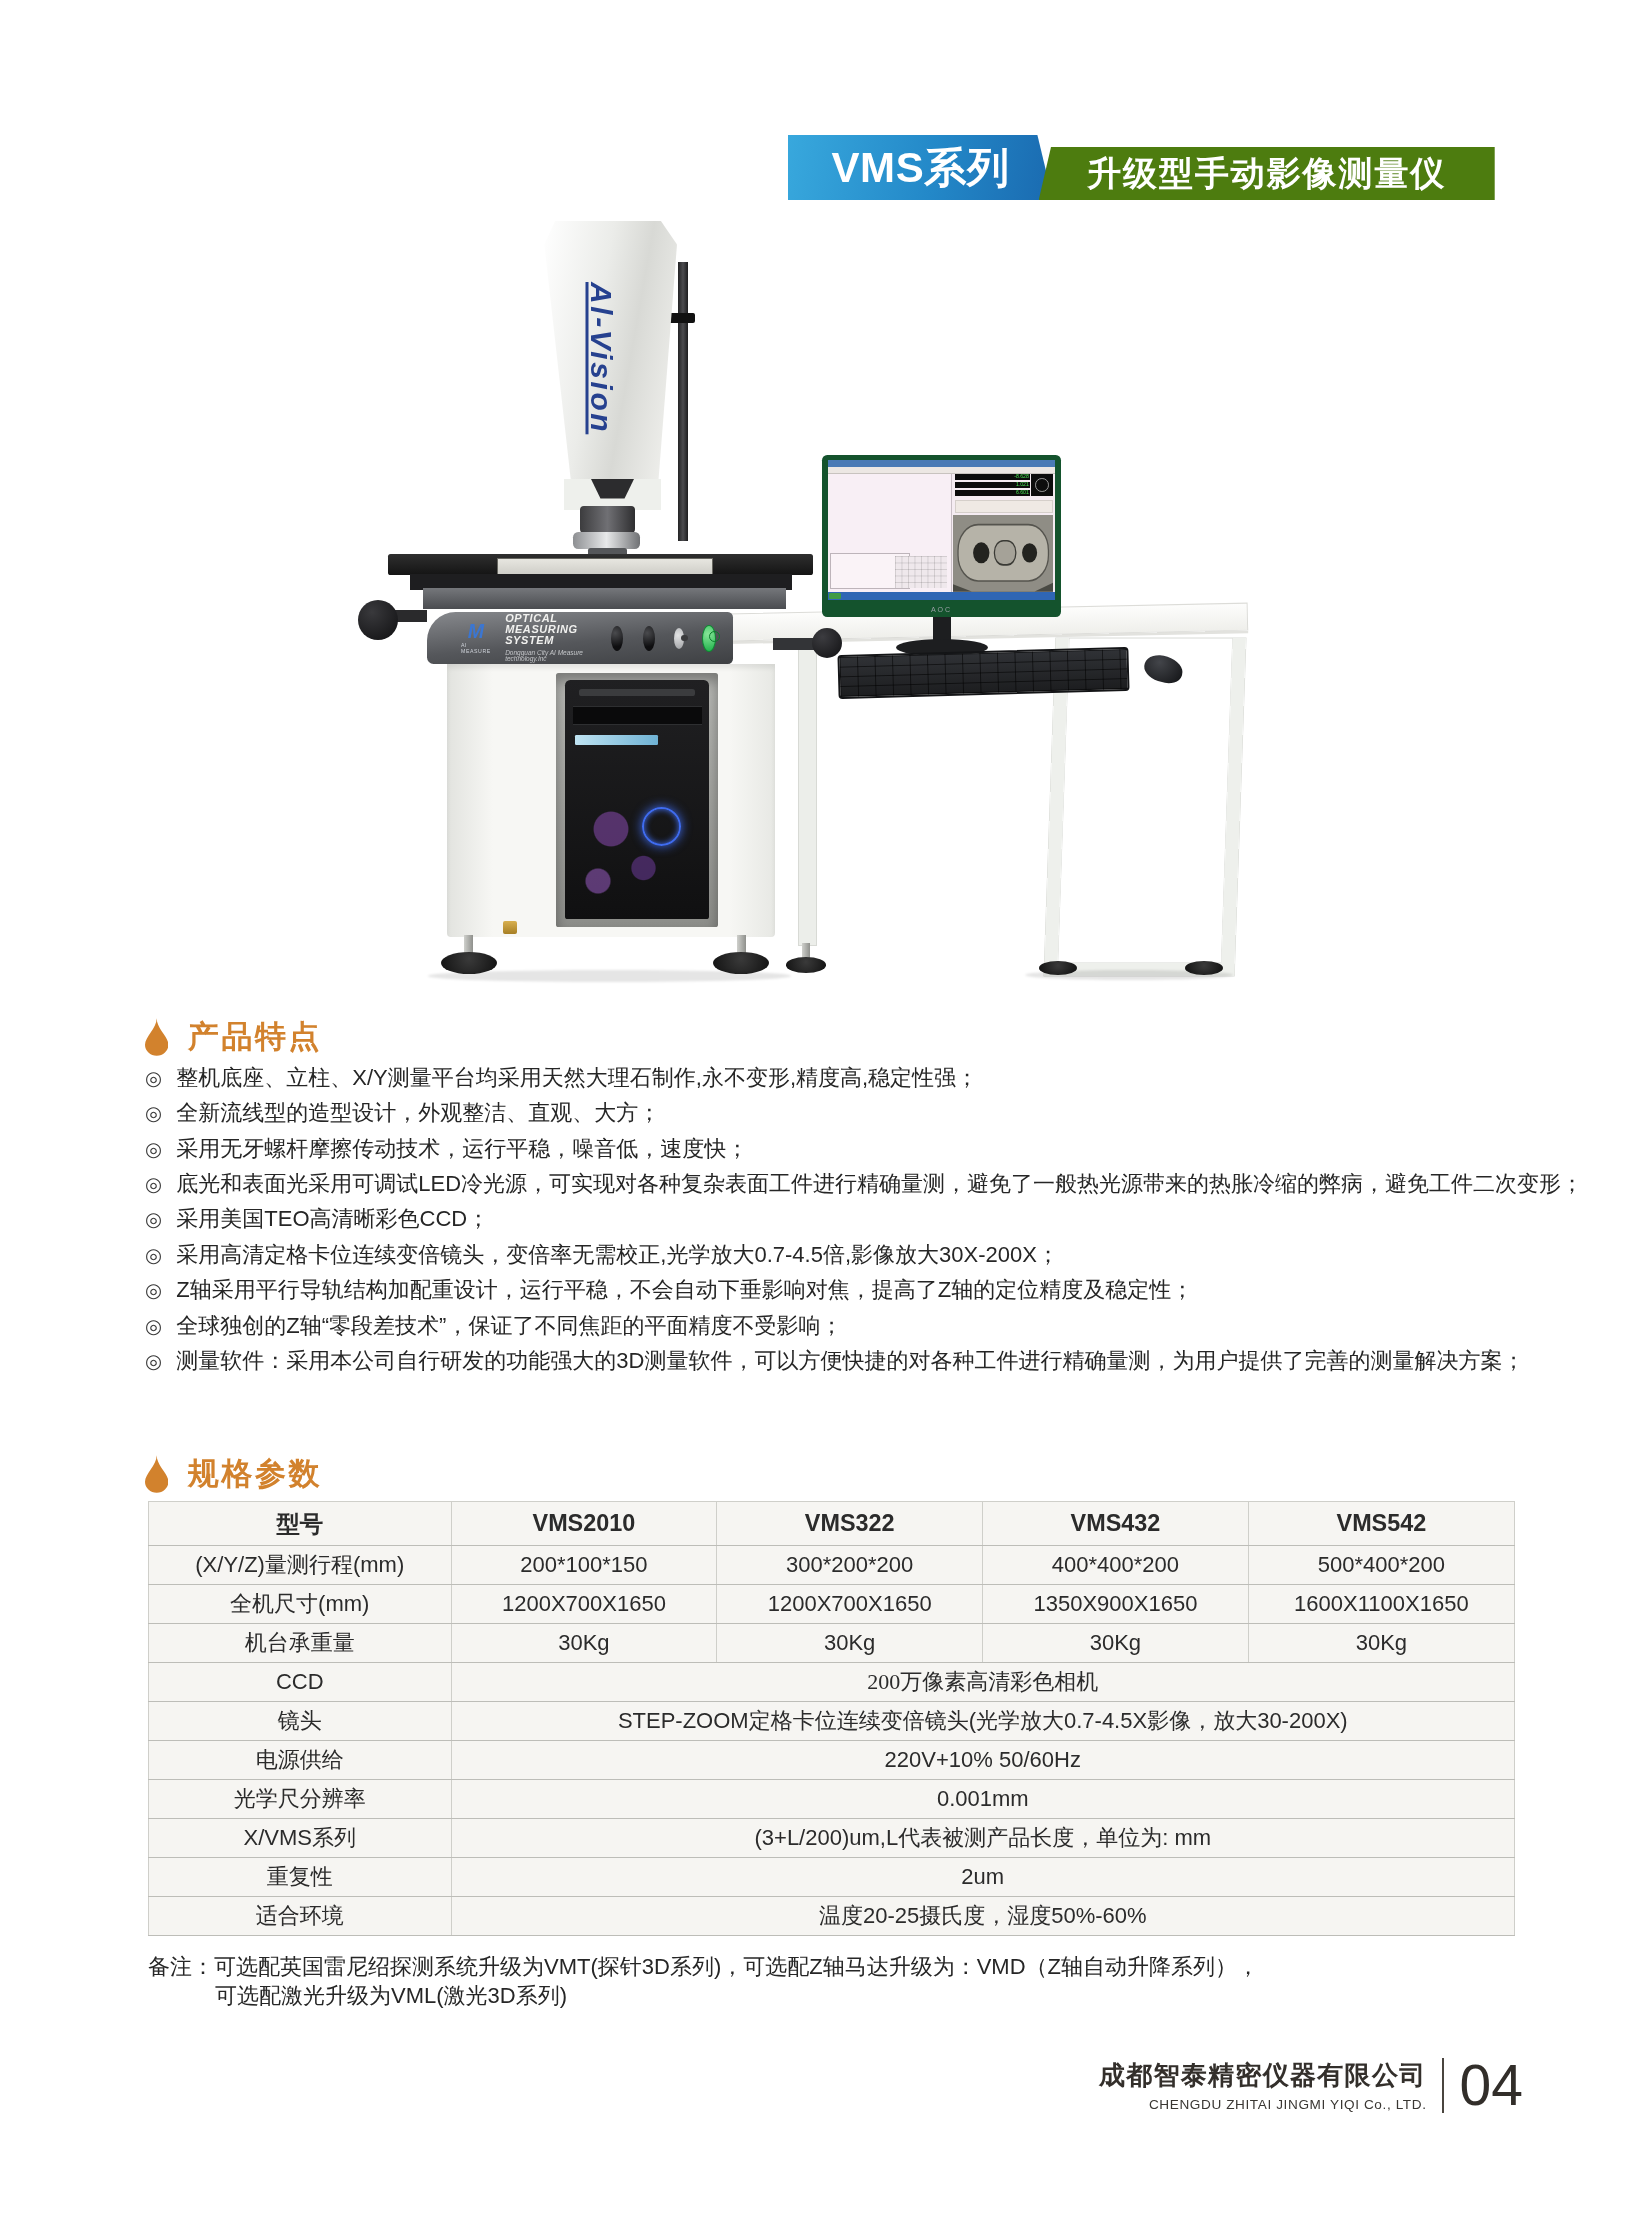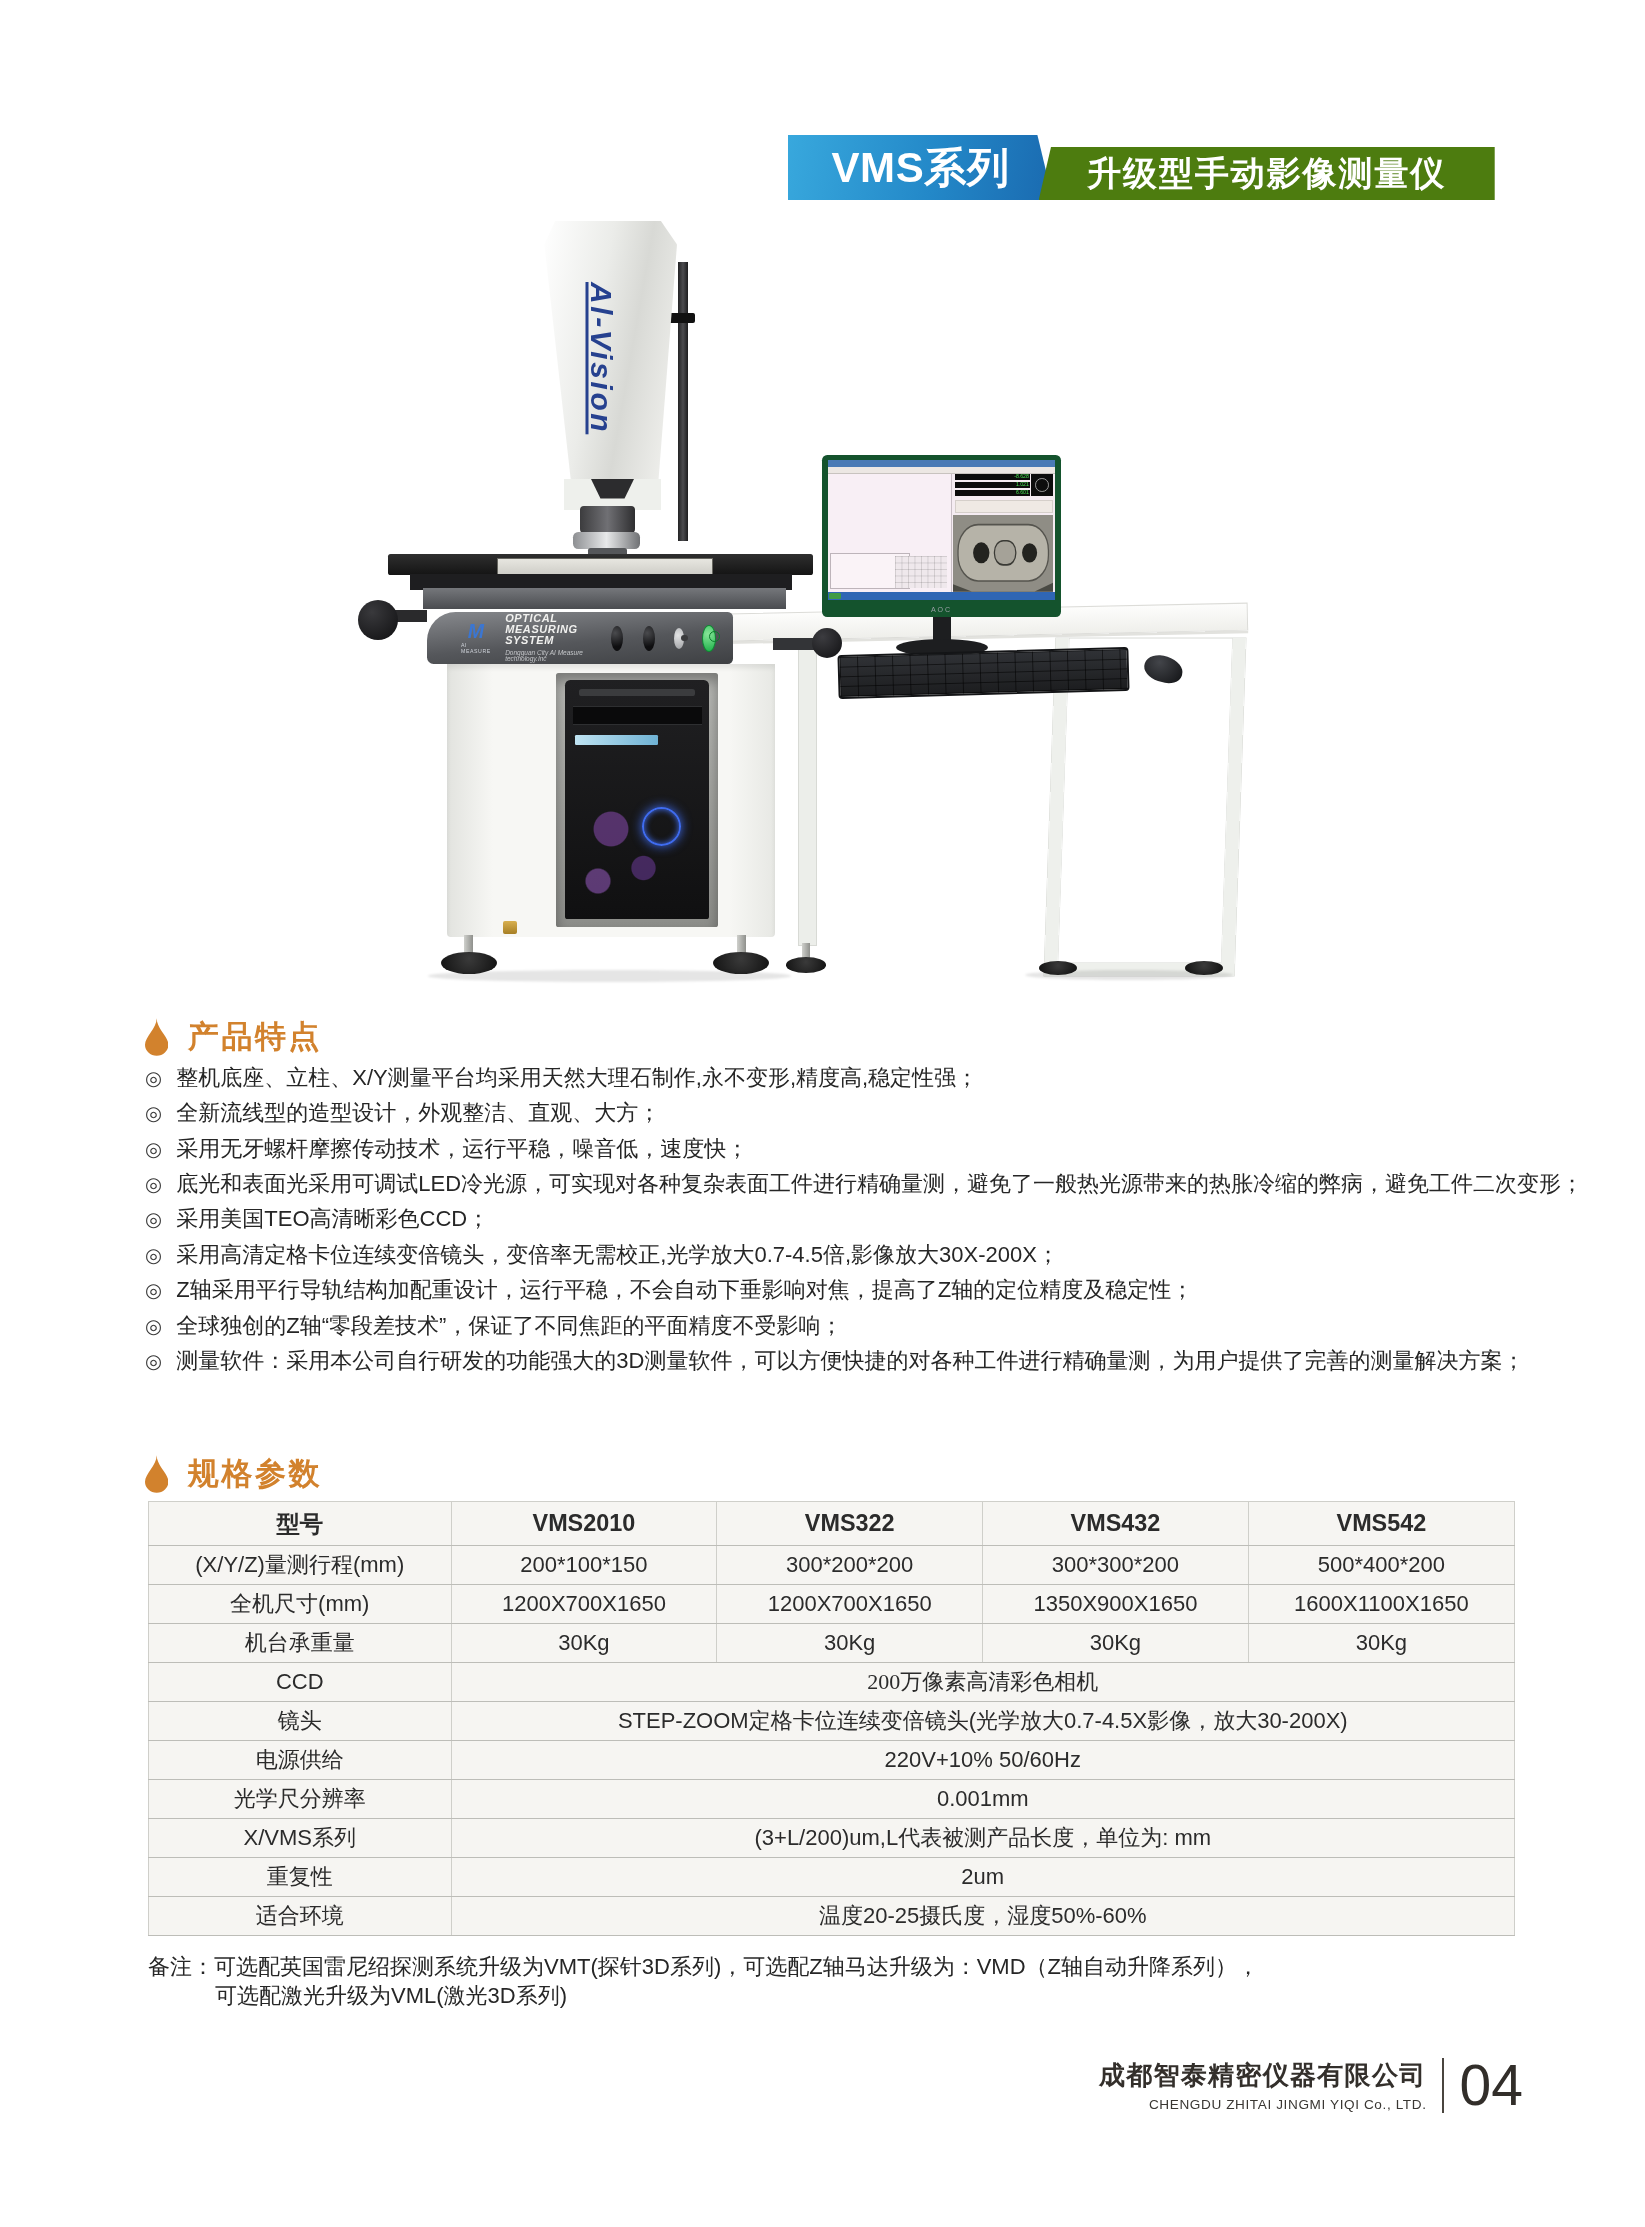--- a/index.html
+++ b/index.html
@@ -310,21 +310,21 @@
       <th>型号</th>
       <th>VMS2010</th>
       <th>VMS322</th>
       <th>VMS432</th>
       <th>VMS542</th>
     </tr>
     <tr>
       <td class="lbl">(X/Y/Z)量测行程(mm)</td>
       <td class="v">200*100*150</td>
       <td class="v">300*200*200</td>
-      <td class="v">300*300*200</td>
+      <td class="v">400*400*200</td>
       <td class="v">500*400*200</td>
     </tr>
     <tr>
       <td class="lbl">全机尺寸(mm)</td>
       <td class="v">1200X700X1650</td>
       <td class="v">1200X700X1650</td>
       <td class="v">1350X900X1650</td>
       <td class="v">1600X1100X1650</td>
     </tr>
     <tr>

